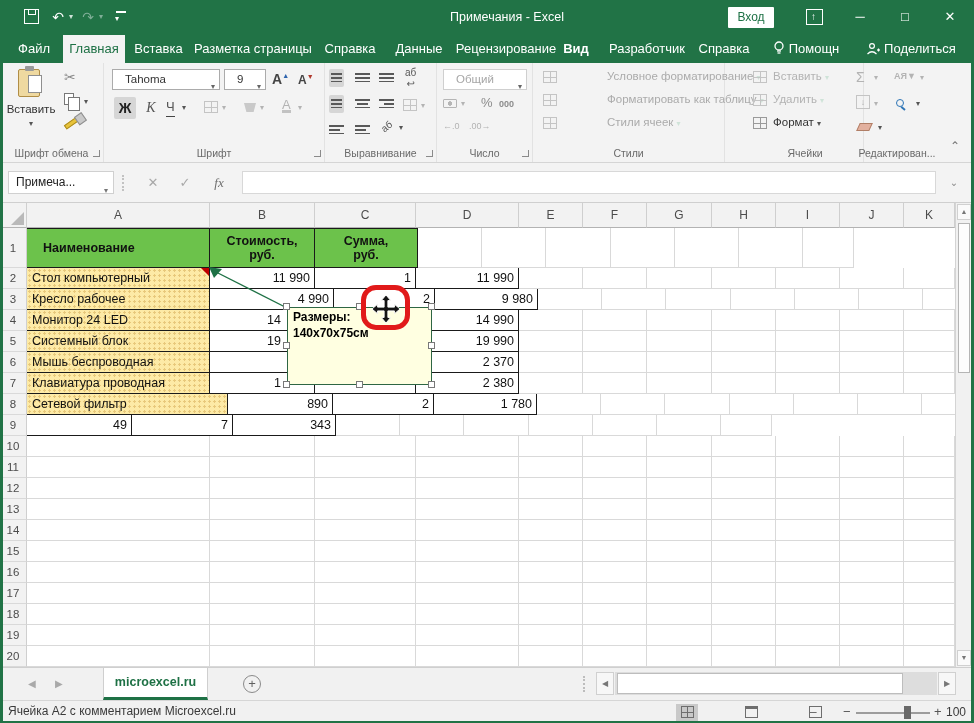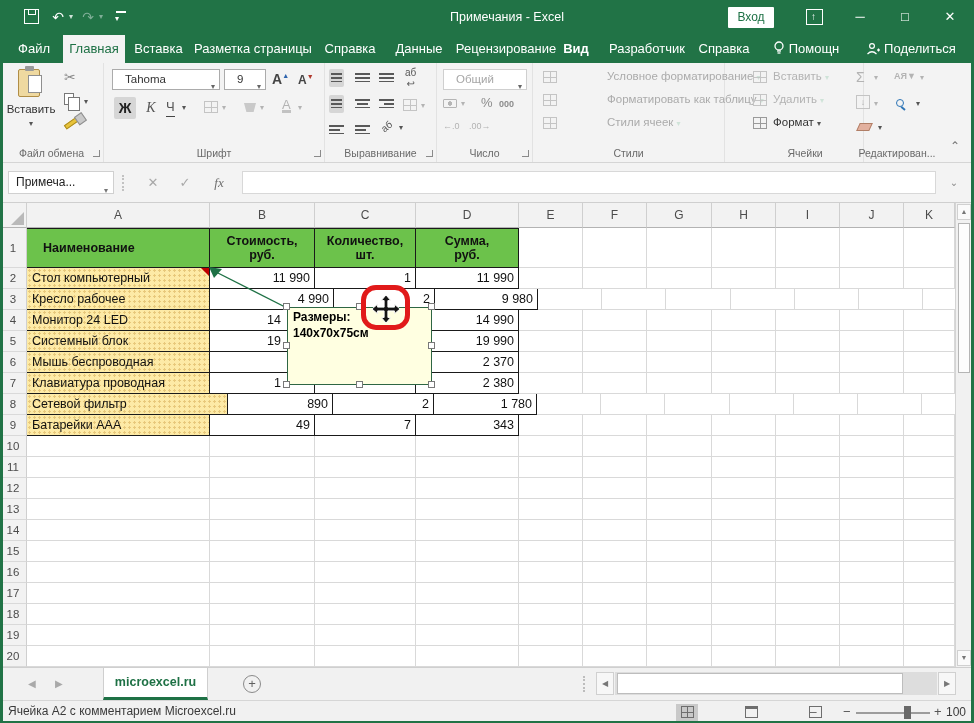--- a/index.html
+++ b/index.html
@@ -194,21 +194,21 @@
         <div id="clip-board"></div>
         <div id="clip-clip"></div>
         <div id="clip-page"></div>
         <div class="paste-label" style="top:38px;">Вставить</div>
         <div class="paste-label dd" style="top:54px;color:#555;">▾</div>
       </div>
       <span class="icbtn" style="left:64px;top:6px;font-size:14px;color:#8a8a8a;">✂</span>
       <span id="copy-icon" class="abs" style="left:64px;top:30px;"></span>
       <span class="icbtn dd" style="left:84px;top:34px;">▾</span>
       <span id="painter-icon" class="abs" style="left:64px;top:58px;"></span>
-      <div class="glabel">Файл обмена</div>
+      <div class="glabel">Шрифт обмена</div>
       <div class="launcher"></div>
     </div>
 
     <div class="rgroup" style="left:104px;width:221px;">
       <div class="combo" style="left:8px;top:6px;width:108px;"><span>Tahoma</span><span class="dd">▾</span></div>
       <div class="combo" style="left:120px;top:6px;width:42px;"><span>9</span><span class="dd">▾</span></div>
       <span class="icbtn" style="left:168px;top:8px;font-size:14px;font-weight:bold;color:#444;"><span>А</span><span class="caret-up">▲</span></span>
       <span class="icbtn" style="left:194px;top:10px;font-size:12px;font-weight:bold;color:#444;"><span>А</span><span class="caret-dn">▼</span></span>
       <span class="icbtn pressed" style="left:10px;top:34px;width:22px;height:22px;font-weight:bold;font-size:14px;line-height:22px;color:#222;">Ж</span>
       <span class="icbtn" style="left:38px;top:34px;width:18px;height:22px;font-style:italic;font-family:'Liberation Serif',serif;font-size:14px;line-height:22px;">К</span>
@@ -347,22 +347,20 @@
         <div class="col-h" style="width: 64px;">I</div>
         <div class="col-h" style="width: 64px;">J</div>
         <div class="col-h" style="width: 51px;">K</div>
       </div>
     <div id="grid-rows">
         <div class="g-row" style="height: 40px;">
           <div class="row-h">1</div>
           <div class="g-cell tbl first hdr" style="width: 183px;">Наименование</div>
           <div class="g-cell tbl hdr" style="width: 105px;">Стоимость,
 руб.</div>
-          <div class="g-cell tbl hdr" style="width: 101px;">Количество,
-шт.</div>
           <div class="g-cell tbl hdr" style="width: 103px;">Сумма,
 руб.</div>
           <div class="g-cell" style="width: 64px;"></div>
           <div class="g-cell" style="width: 64px;"></div>
           <div class="g-cell" style="width: 65px;"></div>
           <div class="g-cell" style="width: 64px;"></div>
           <div class="g-cell" style="width: 64px;"></div>
           <div class="g-cell" style="width: 64px;"></div>
           <div class="g-cell" style="width: 51px;"></div>
         </div>
@@ -459,21 +457,20 @@
           <div class="g-cell" style="width: 64px;"></div>
           <div class="g-cell" style="width: 64px;"></div>
           <div class="g-cell" style="width: 65px;"></div>
           <div class="g-cell" style="width: 64px;"></div>
           <div class="g-cell" style="width: 64px;"></div>
           <div class="g-cell" style="width: 64px;"></div>
           <div class="g-cell" style="width: 51px;"></div>
         </div>
         <div class="g-row" style="height: 21px;">
           <div class="row-h">9</div>
-          <div class="g-cell tbl first name" style="width: 183px;">Батарейки AAA</div>
           <div class="g-cell tbl num" style="width: 105px;">49</div>
           <div class="g-cell tbl num" style="width: 101px;">7</div>
           <div class="g-cell tbl num" style="width: 103px;">343</div>
           <div class="g-cell" style="width: 64px;"></div>
           <div class="g-cell" style="width: 64px;"></div>
           <div class="g-cell" style="width: 65px;"></div>
           <div class="g-cell" style="width: 64px;"></div>
           <div class="g-cell" style="width: 64px;"></div>
           <div class="g-cell" style="width: 64px;"></div>
           <div class="g-cell" style="width: 51px;"></div>

